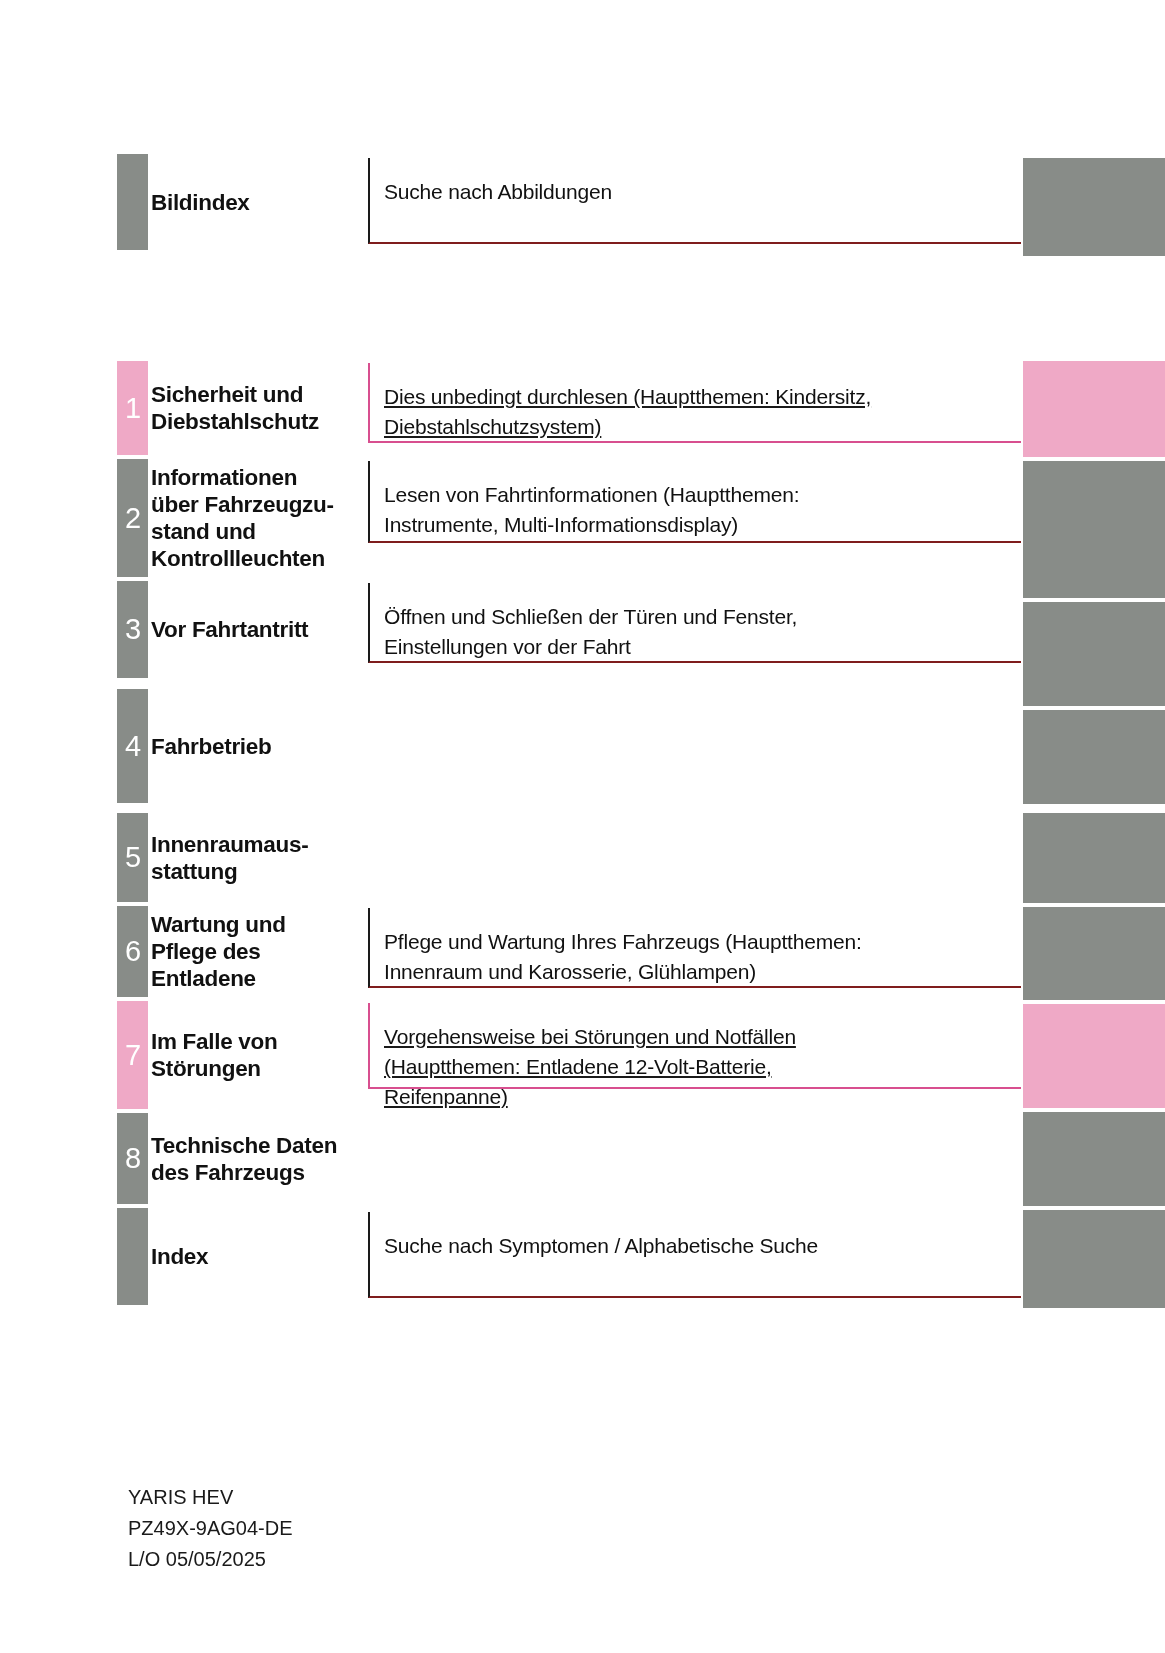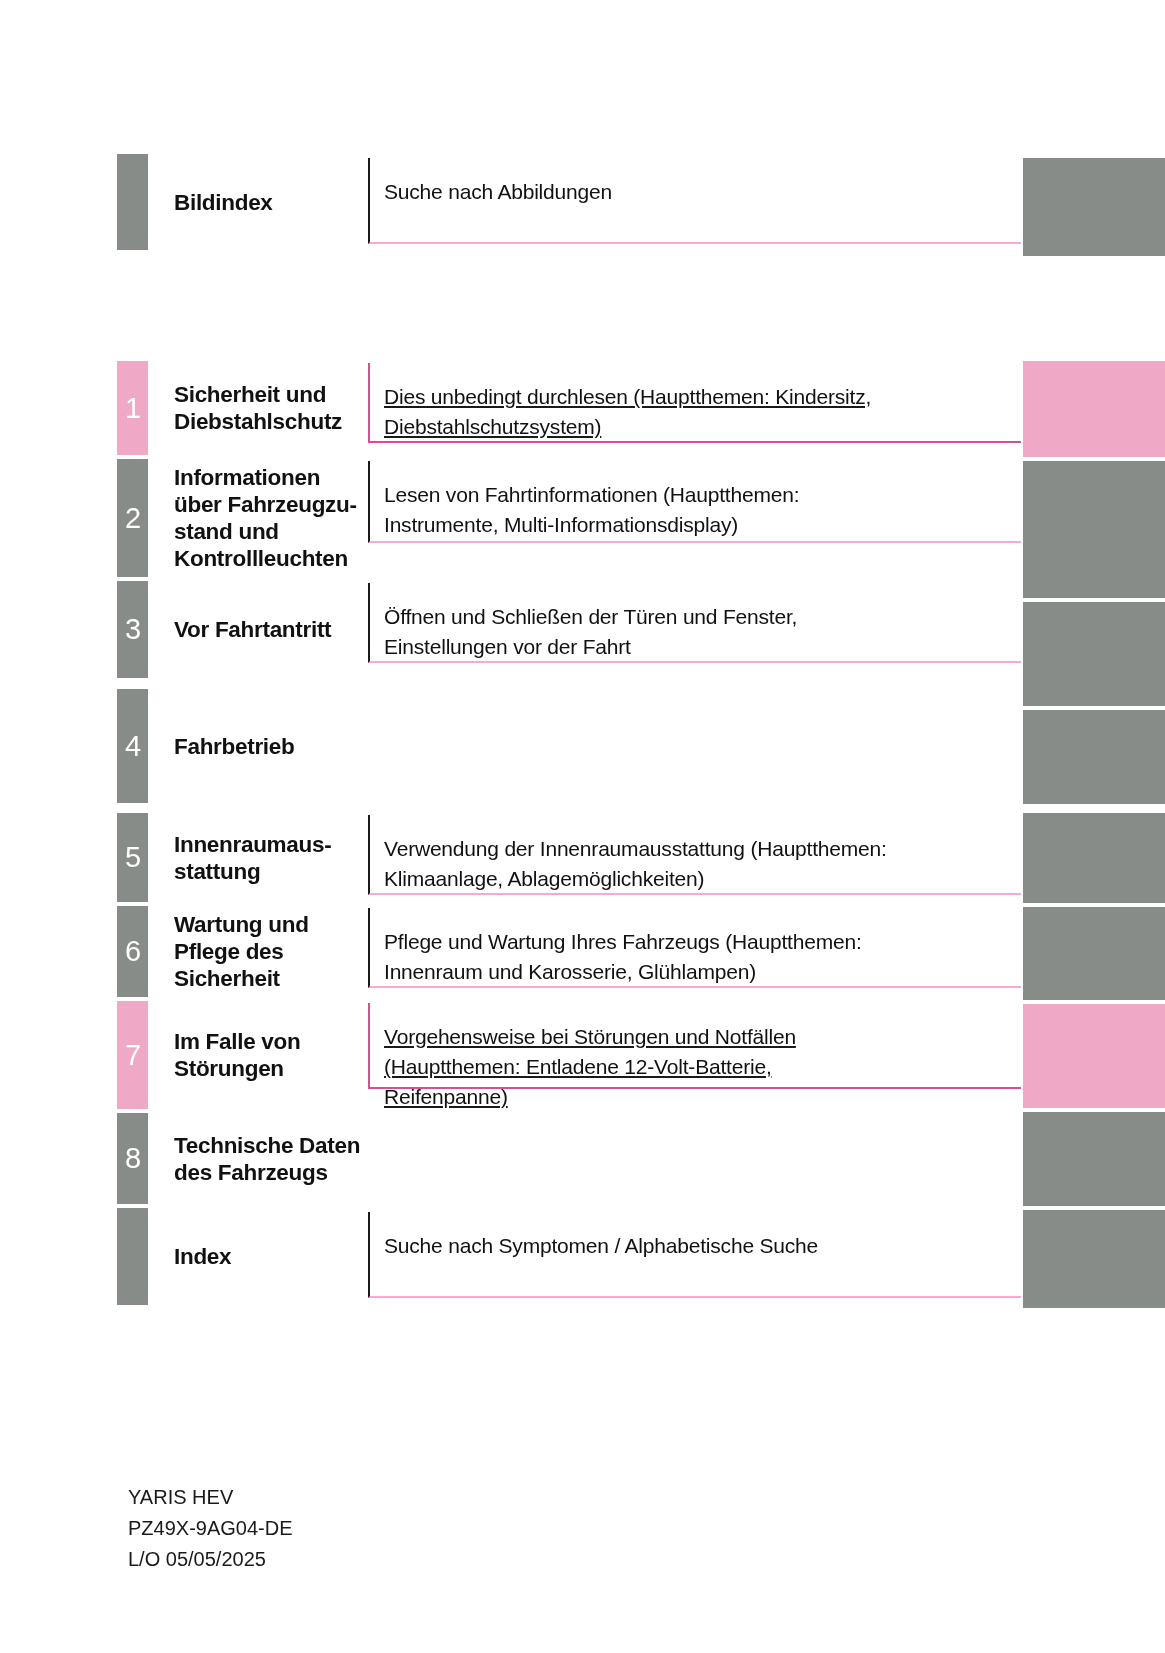--- a/index.html
+++ b/index.html
@@ -28,27 +28,27 @@
     background:#888c88;
   }
   .tab-r.pink{background:#efa9c6;}
   
   .title{
     position:absolute;left:151px;width:212px;
     display:flex;align-items:center;
   }
   .title > div{
     font-weight:bold;font-size:22.5px;line-height:27px;
-    white-space:pre-line;letter-spacing:-0.3px;color:#111;margin-left:23px;
+    white-space:pre-line;letter-spacing:-0.3px;color:#111;
   }
   
   .box{
     position:absolute;left:368px;width:653px;
     border-left:2px solid #1a1a1a;
-    border-bottom:2px solid #f9a8d4;
+    border-bottom:2px solid #7f1d1d;
     box-sizing:border-box;
   }
   .box.pink{border-color:#d84f8f;text-decoration:underline;}
   .desc{
     padding:19px 0 0 14px;
     font-size:21px;line-height:30px;
     white-space:pre-line;letter-spacing:-0.2px;color:#111;
   }
   
   .footer{
@@ -132,33 +132,29 @@
     </div>
   <div class="tab-r s4"></div>
 
   <div class="tab-l s5">
       <span class="num">5</span>
     </div>
   <div class="title s5">
       <div>Innenraumaus-
 stattung</div>
     </div>
-  <div class="box s5">
-      <div class="desc">Verwendung der Innenraumausstattung (Hauptthemen:
-Klimaanlage, Ablagemöglichkeiten)</div>
-    </div>
   <div class="tab-r s5"></div>
 
   <div class="tab-l s6">
       <span class="num">6</span>
     </div>
   <div class="title s6">
       <div>Wartung und
 Pflege des
-Sicherheit</div>
+Entladene</div>
     </div>
   <div class="box s6">
       <div class="desc">Pflege und Wartung Ihres Fahrzeugs (Hauptthemen:
 Innenraum und Karosserie, Glühlampen)</div>
     </div>
   <div class="tab-r s6"></div>
 
   <div class="tab-l pink s7">
       <span class="num">7</span>
     </div>

